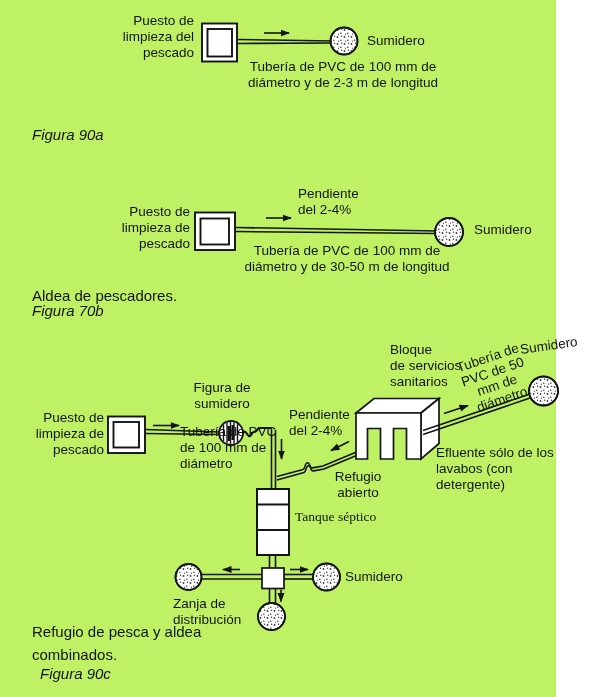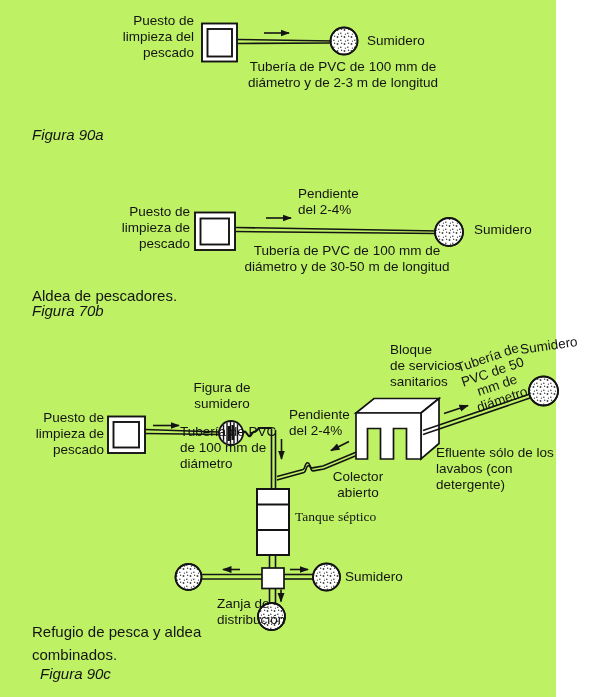--- a/index.html
+++ b/index.html
@@ -220,23 +220,23 @@
 de servicios
 sanitarios</div>
   <div class="lbl rot8" style="left:520px;top:338px;">Sumidero</div>
   <div class="lbl c tight rot19" style="left:445px;top:350px;width:100px;">Tubería de
 PVC de 50
 mm de
 diámetro</div>
   <div class="lbl" style="left:436px;top:445px;width:145px;">Efluente sólo de los
 lavabos (con
 detergente)</div>
-  <div class="lbl c" style="left:325px;top:469px;width:66px;">Colector
+  <div class="lbl c" style="left:325px;top:469px;width:66px;">Refugio
 abierto</div>
   <div class="lbl" style="left:295px;top:509px;font-family:Liberation Serif, serif;">Tanque séptico</div>
   <div class="lbl" style="left:345px;top:569px;">Sumidero</div>
-  <div class="lbl" style="left:173px;top:596px;margin-left:44px;">Zanja de
+  <div class="lbl" style="left:173px;top:596px;">Zanja de
 distribución</div>
   <div class="cap-t" style="left:40px;top:625px;">Figura 90c</div>
   <div class="cap-b" style="left:32px;top:620px;">Refugio de pesca y aldea
 combinados.</div>
 
 </div>
 
 </body></html>

